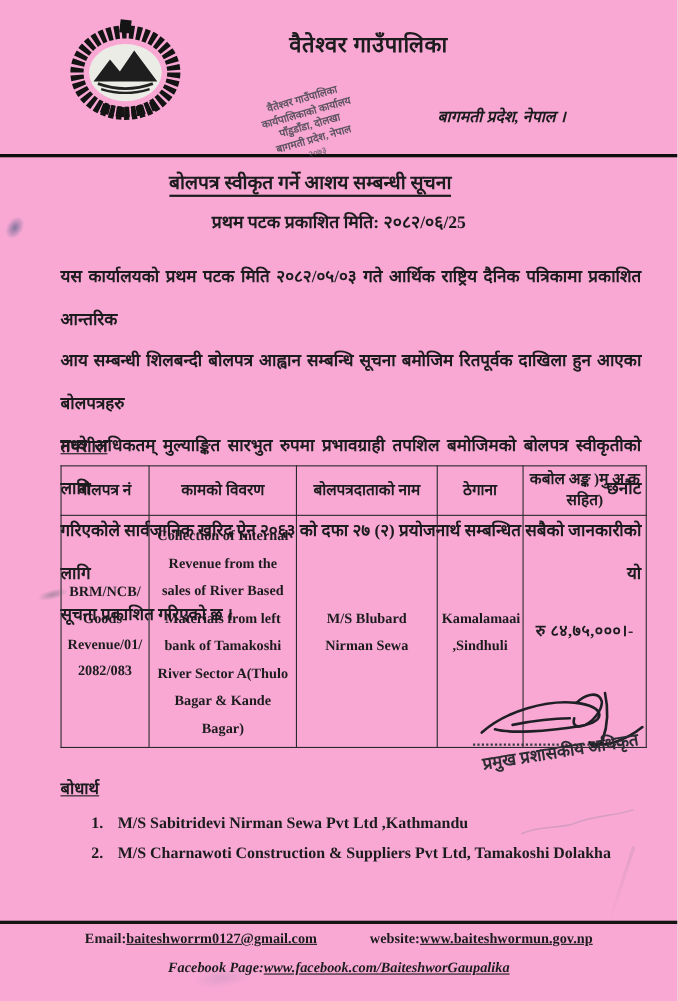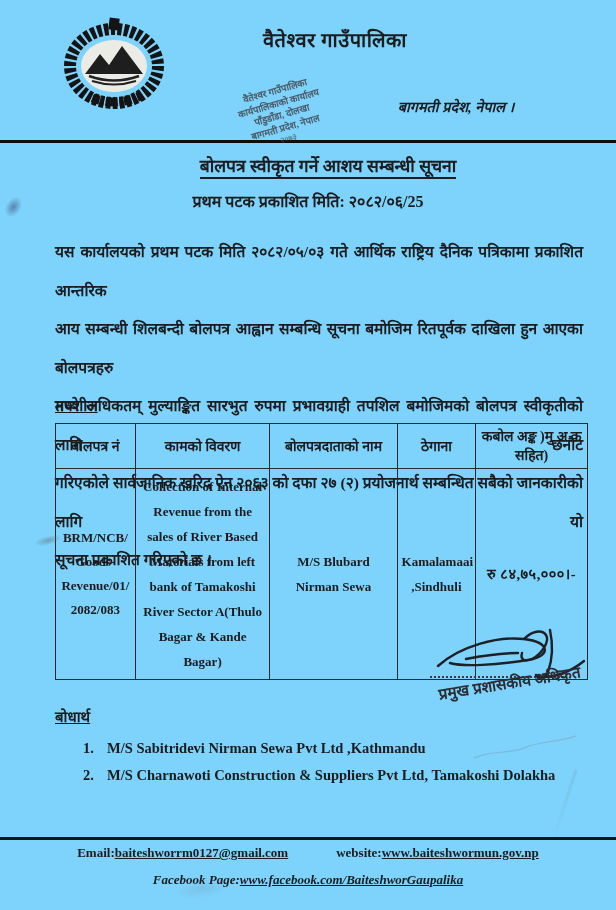--- a/index.html
+++ b/index.html
@@ -2,21 +2,21 @@
 <html><head>
 <meta charset="utf-8">
 <style>
   * { margin: 0; padding: 0; box-sizing: border-box; }
   html, body { background: #e8e8e6; }
   .page {
     position: relative;
     width: 616px;
     height: 910px;
     margin: 0 auto;
-    background: #7dd3fc;
+    background: #f9a8d4;
     overflow: hidden;
     font-family: "Liberation Serif", "DejaVu Serif", serif;
     color: #1c1c1e;
   }
 
   
   .emblem { position: absolute; left: 62px; top: 16px; width: 104px; height: 106px; }
   .muni-name {
     position: absolute; left: 170px; top: 26px; width: 330px;
     text-align: center; font-size: 20px; font-weight: bold; letter-spacing: .5px;
@@ -38,21 +38,21 @@
   }
   .stamp .yr { font-size: 8px; opacity: .7; }
   .rule-top {
     position: absolute; left: 0; top: 140px; width: 616px; height: 3px;
     background: #0e0e0e;
   }
 
   
   .notice-title {
     position: absolute; left: 0; top: 153px; width: 564px;
-    text-align: center; font-size: 17.5px; font-weight: bold; margin-left: 46px;
+    text-align: center; font-size: 17.5px; font-weight: bold;
   }
   .notice-title span { border-bottom: 2px solid #1c1c1e; padding-bottom: 1px; }
   .publish-date {
     position: absolute; left: 0; top: 190px; width: 616px;
     text-align: center; font-size: 16px; font-weight: bold;
   }
 
   
   .body-text {
     position: absolute; left: 55px; top: 233px; width: 528px;

